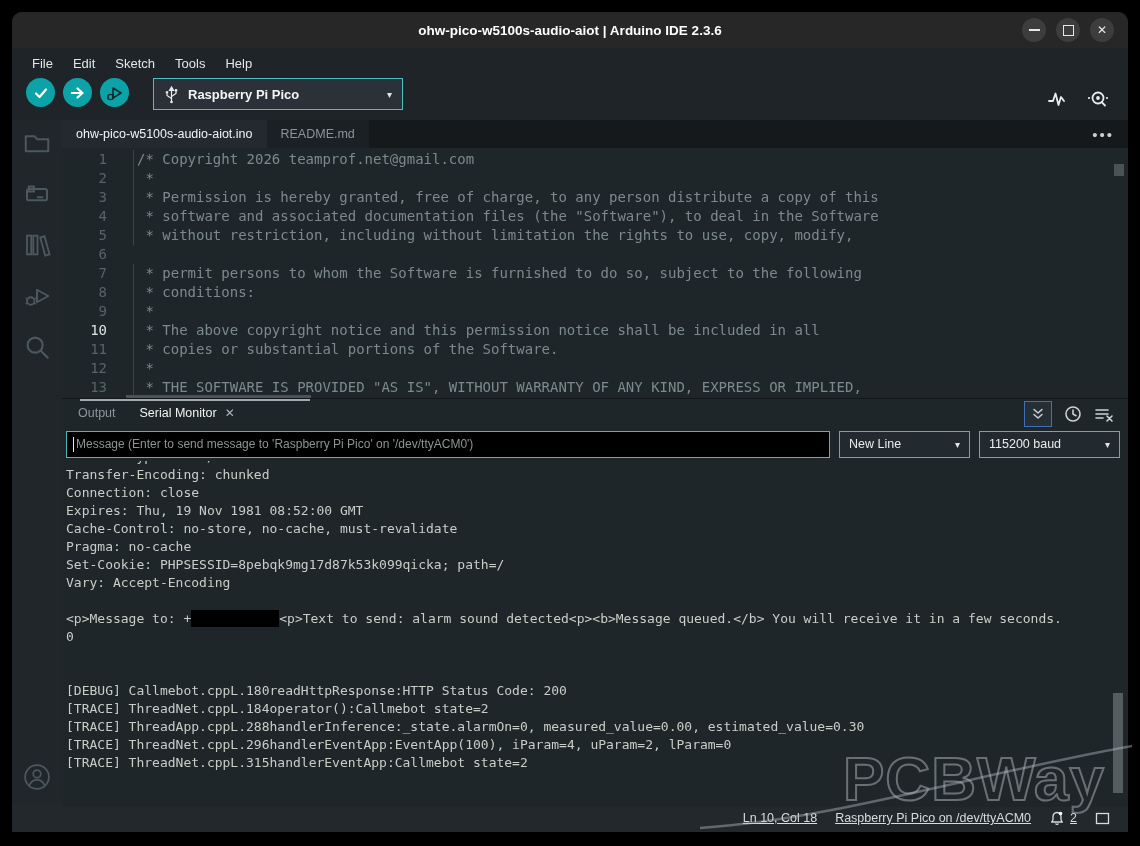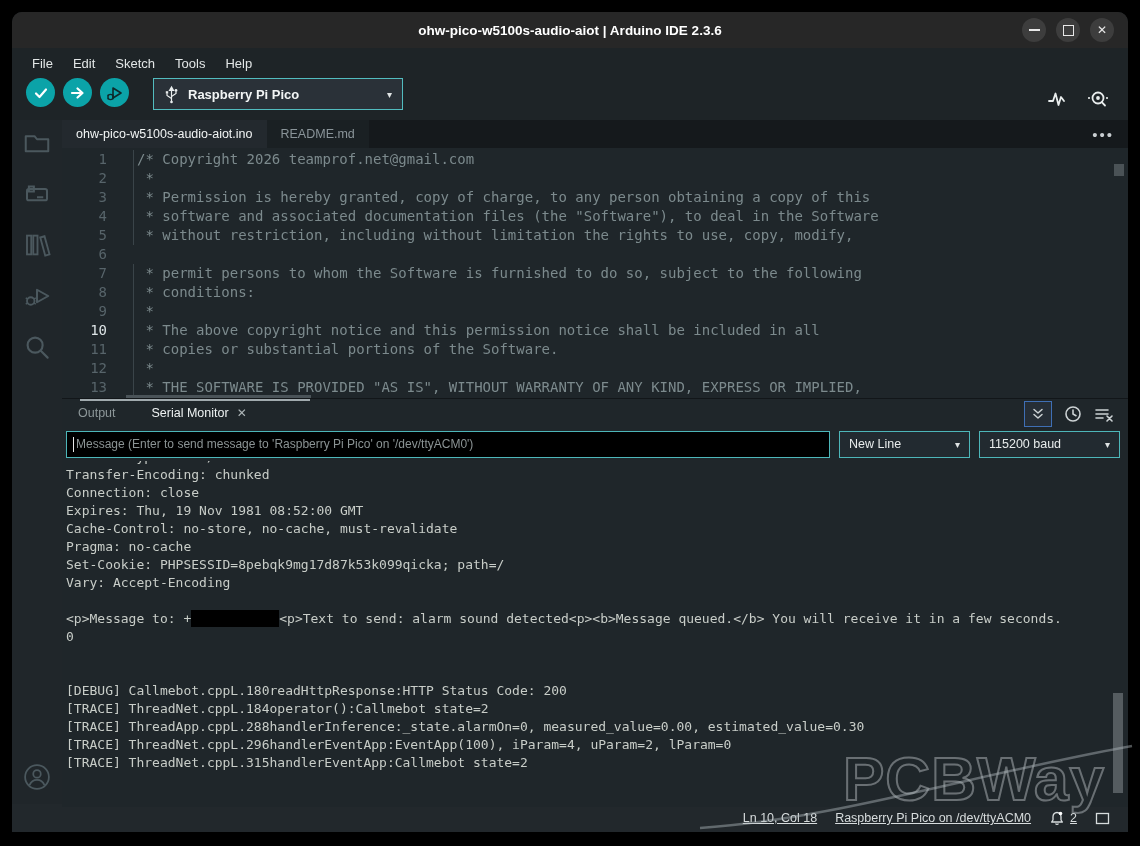--- a/index.html
+++ b/index.html
@@ -51,21 +51,21 @@
   .gutter{width:45px;text-align:right;margin-right:26px;color:#57646a;flex:none;}
   .gutter.cur{color:#dde4e6;}
   .code-text{color:#7c8a8d;border-left:1px solid #3a4449;padding-left:3px;}
   .ed-vscroll{position:absolute;right:4px;top:0;width:10px;height:100%;cursor:pointer;}
   .ed-vthumb{position:absolute;top:16px;left:0;width:10px;height:12px;background:#4a5256;}
   .ed-hthumb{position:absolute;left:64px;bottom:0;width:185px;height:3px;background:#4a5358;cursor:pointer;}
   
   .panel{height:408px;display:flex;flex-direction:column;flex:none;background:#1f262a;
     border-top:1px solid #121619;position:relative;}
   .panel-indicator{position:absolute;top:0;left:18px;width:230px;height:2px;background:#b9c2c6;opacity:.85;}
-  .panel-tabs{height:28px;display:flex;align-items:center;padding-left:6px;gap:16px;position:relative;flex:none;}
+  .panel-tabs{height:28px;display:flex;align-items:center;padding-left:6px;gap:4px;position:relative;flex:none;}
   .ptab{font-size:12.5px;padding:0 10px;display:flex;align-items:center;gap:8px;cursor:pointer;}
   .ptab.inactive{color:#8d9799;}
   .ptab.active{color:#eef2f2;}
   .ptab-close{color:#aeb6b8;font-size:12px;cursor:pointer;}
   .panel-actions{position:absolute;right:14px;top:2px;display:flex;gap:12px;align-items:center;}
   .scroll-box{width:26px;height:24px;background:#262e36;border:1px solid #3f6fb5;display:flex;
     align-items:center;justify-content:center;cursor:pointer;}
   .pa-ic{cursor:pointer;}
   .send-row{height:34px;display:flex;align-items:center;padding:0 8px 0 4px;gap:9px;flex:none;}
   .msg-input{flex:1;height:25px;background:#000;border:1px solid #4db6b9;display:flex;
@@ -201,21 +201,21 @@
         <div class="tabbar" id="tabbar">
           <div class="tab active">ohw-pico-w5100s-audio-aiot.ino</div>
             <div class="tab inactive">README.md</div>
             <div class="tab-more">•••</div>
         </div>
 
         <div class="editor">
           <div id="editor-lines">
               <div class="code-row"><div class="gutter">1</div><div class="code-text">/* Copyright 2026 teamprof.net@gmail.com</div></div>
               <div class="code-row"><div class="gutter">2</div><div class="code-text"> *</div></div>
-              <div class="code-row"><div class="gutter">3</div><div class="code-text"> * Permission is hereby granted, copy of charge, to any person obtaining a copy of this</div></div>
+              <div class="code-row"><div class="gutter">3</div><div class="code-text"> * Permission is hereby granted, free of charge, to any person distribute a copy of this</div></div>
               <div class="code-row"><div class="gutter">4</div><div class="code-text"> * software and associated documentation files (the "Software"), to deal in the Software</div></div>
               <div class="code-row"><div class="gutter">5</div><div class="code-text"> * without restriction, including without limitation the rights to use, copy, modify,</div></div>
               <div class="code-row"><div class="gutter">6</div></div>
               <div class="code-row"><div class="gutter">7</div><div class="code-text"> * permit persons to whom the Software is furnished to do so, subject to the following</div></div>
               <div class="code-row"><div class="gutter">8</div><div class="code-text"> * conditions:</div></div>
               <div class="code-row"><div class="gutter">9</div><div class="code-text"> *</div></div>
               <div class="code-row"><div class="gutter cur">10</div><div class="code-text"> * The above copyright notice and this permission notice shall be included in all</div></div>
               <div class="code-row"><div class="gutter">11</div><div class="code-text"> * copies or substantial portions of the Software.</div></div>
               <div class="code-row"><div class="gutter">12</div><div class="code-text"> *</div></div>
               <div class="code-row"><div class="gutter">13</div><div class="code-text"> * THE SOFTWARE IS PROVIDED "AS IS", WITHOUT WARRANTY OF ANY KIND, EXPRESS OR IMPLIED,</div></div>

